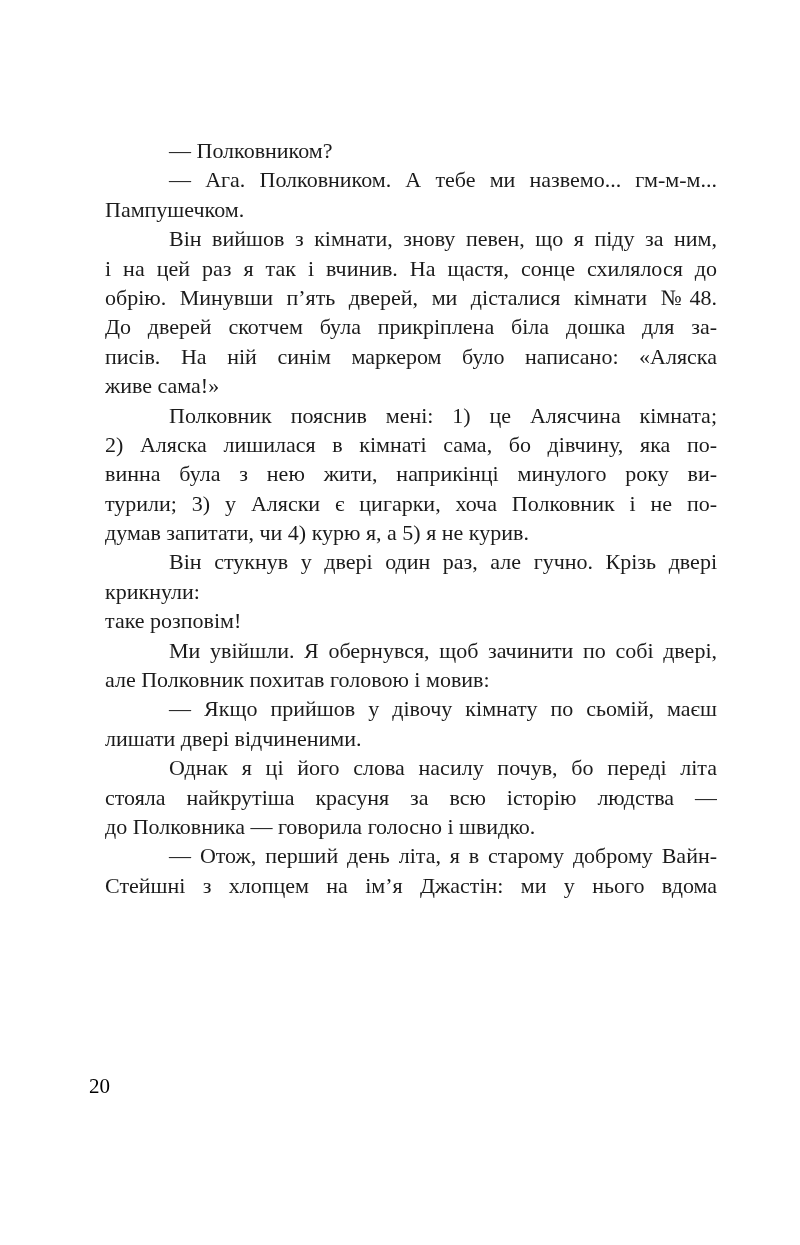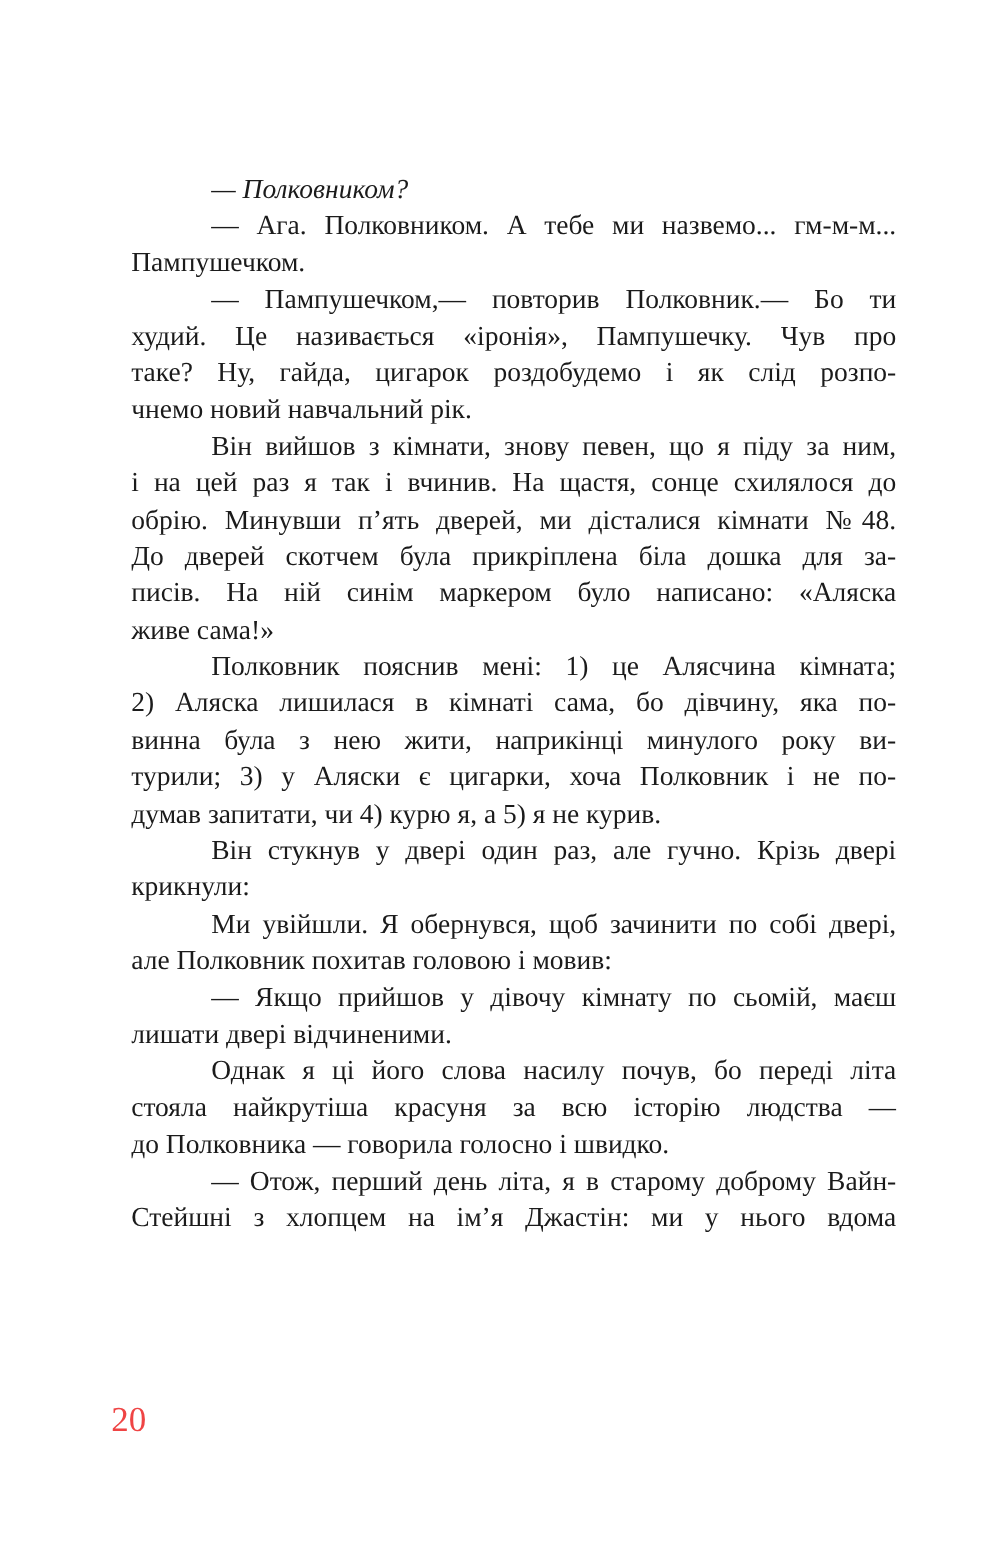--- a/index.html
+++ b/index.html
@@ -26,62 +26,55 @@
     width: 612px;
     color: #1b1b1b;
     font-size: 22px;
     line-height: 29.4px;
   }
   .paragraph {
     margin: 0;
     padding: 0;
   }
   .paragraph.italic {
-    font-style: italic;
   }
   .line {
     height: 29.4px;
     overflow: hidden;
     text-align: justify;
     text-align-last: justify;
     text-justify: inter-word;
     white-space: normal;
   }
   .line.last {
     text-align-last: left;
   }
   .line.first {
     text-indent: 64px;
   }
   .folio {
     position: absolute;
     left: 89px;
-    top: 1122px;
-    font-size: 28px;
+    top: 1072px;
+    font-size: 21px;
     line-height: 29px;
-    color: #ef4444;
+    color: #000000;
   }
 </style>
 </head>
 <body>
 
 <div class="book-page">
   <main class="text-block" id="text-block">
       <div class="paragraph italic">
         <div class="line first last">— Полковником?</div>
       </div>
       <div class="paragraph">
         <div class="line first">— Ага. Полковником. А тебе ми назвемо... гм-м-м...</div>
         <div class="line last">Пампушечком.</div>
-      </div>
-      <div class="paragraph">
-        <div class="line first">— Пампушечком,— повторив Полковник.— Бо ти</div>
-        <div class="line">худий. Це називається «іронія», Пампушечку. Чув про</div>
-        <div class="line">таке? Ну, гайда, цигарок роздобудемо і як слід розпо-</div>
-        <div class="line last">чнемо новий навчальний рік.</div>
       </div>
       <div class="paragraph">
         <div class="line first">Він вийшов з кімнати, знову певен, що я піду за ним,</div>
         <div class="line">і на цей раз я так і вчинив. На щастя, сонце схилялося до</div>
         <div class="line">обрію. Минувши п’ять дверей, ми дісталися кімнати №48.</div>
         <div class="line">До дверей скотчем була прикріплена біла дошка для за-</div>
         <div class="line">писів. На ній синім маркером було написано: «Аляска</div>
         <div class="line last">живе сама!»</div>
       </div>
       <div class="paragraph">
@@ -89,20 +82,21 @@
         <div class="line">2) Аляска лишилася в кімнаті сама, бо дівчину, яка по-</div>
         <div class="line">винна була з нею жити, наприкінці минулого року ви-</div>
         <div class="line">турили; 3) у Аляски є цигарки, хоча Полковник і не по-</div>
         <div class="line last">думав запитати, чи 4) курю я, а 5) я не курив.</div>
       </div>
       <div class="paragraph">
         <div class="line first">Він стукнув у двері один раз, але гучно. Крізь двері</div>
         <div class="line last">крикнули:</div>
       </div>
       <div class="paragraph">
+        <div class="line last">таке розповім!</div>
       </div>
       <div class="paragraph">
         <div class="line first">Ми увійшли. Я обернувся, щоб зачинити по собі двері,</div>
         <div class="line last">але Полковник похитав головою і мовив:</div>
       </div>
       <div class="paragraph">
         <div class="line first">— Якщо прийшов у дівочу кімнату по сьомій, маєш</div>
         <div class="line last">лишати двері відчиненими.</div>
       </div>
       <div class="paragraph">

